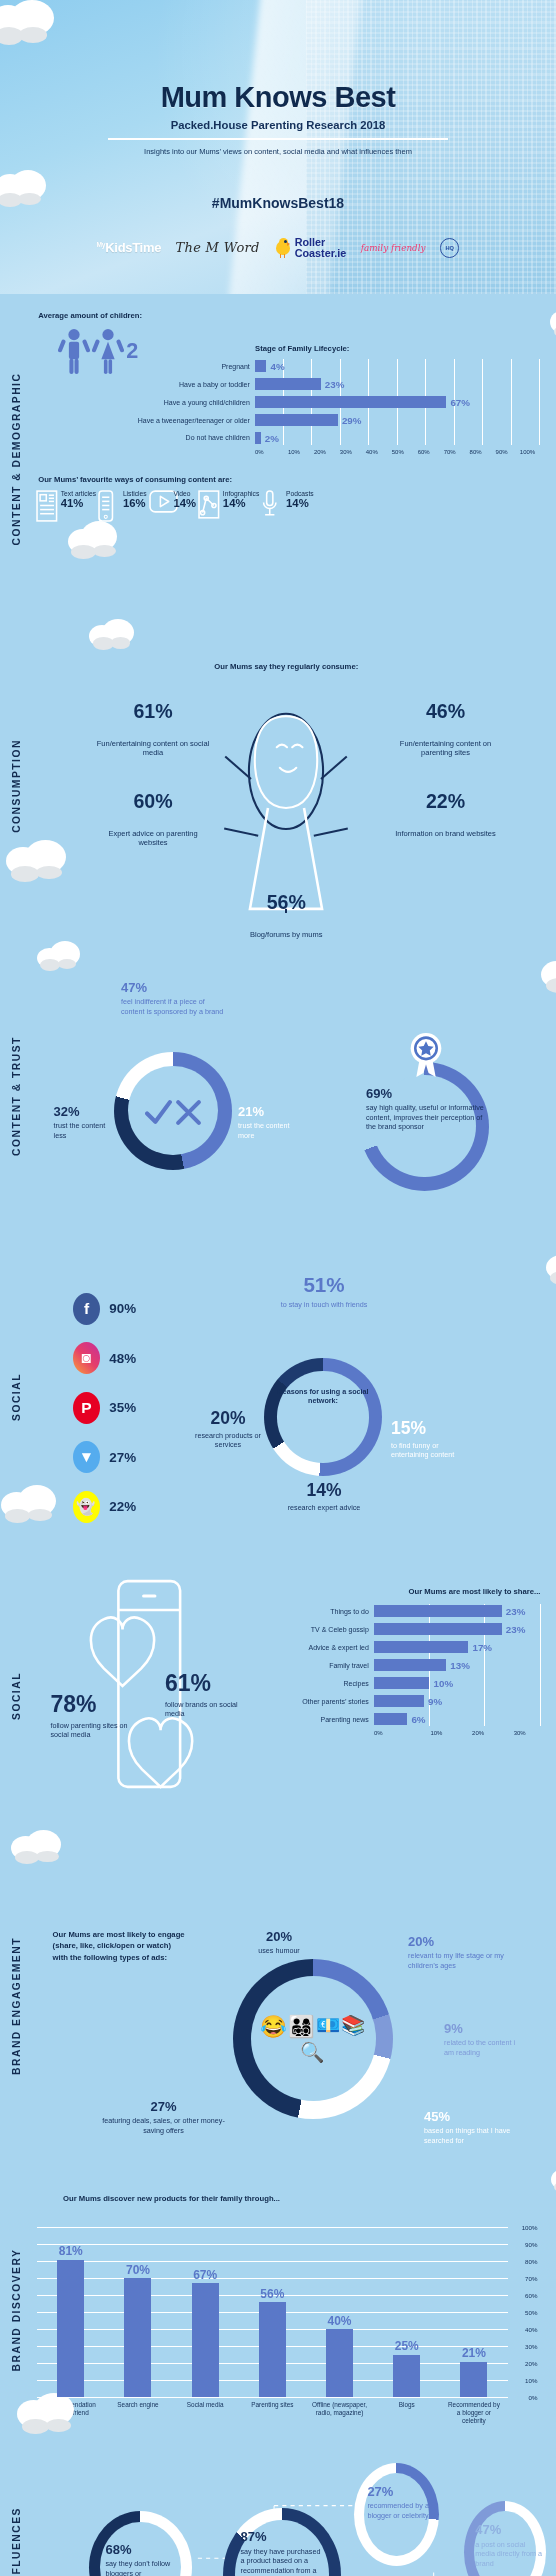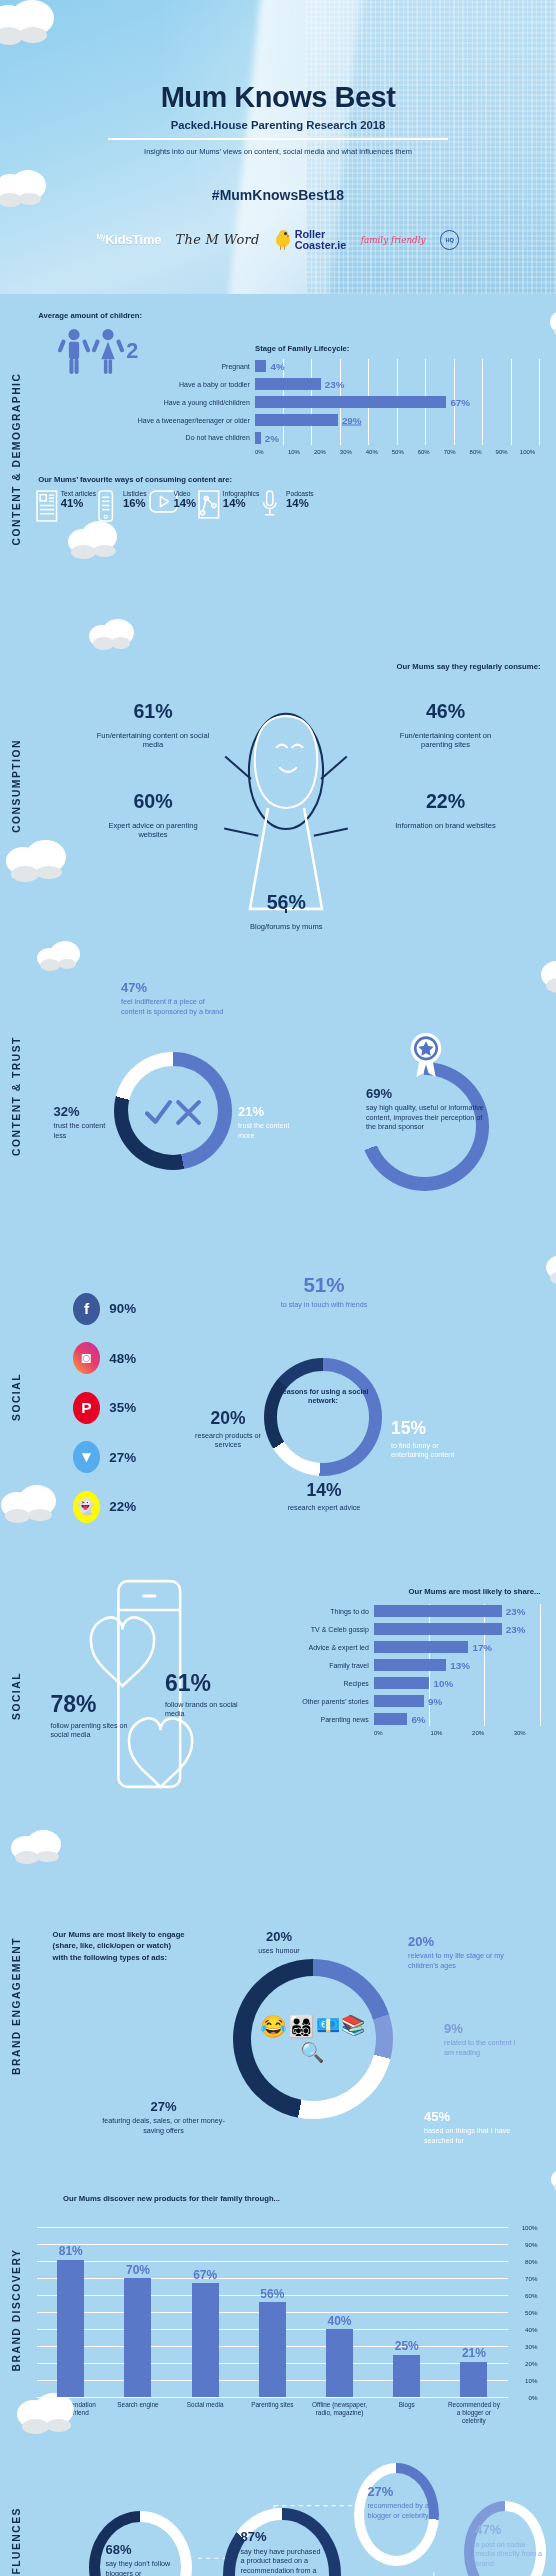--- a/index.html
+++ b/index.html
@@ -34,21 +34,21 @@
     transform: rotate(6deg); filter: blur(3.1px);
   }
   .hero-inner { position: relative; z-index: 5; text-align: center; padding-top: 81px; }
   .hero h1 {
     font-size: 29px; font-weight: bold; letter-spacing: -0.5px;
     color: #102a4e; text-shadow: 0 0.5px 0 rgba(255,255,255,.4);
   }
   .hero h2 { font-size: 11.3px; font-weight: bold; color: #14305a; margin-top: 5.2px; }
   .hero .rule { width: 340px; height: 1.5px; background: #ffffff; margin: 7.2px auto 0; }
   .hero .sub { font-size: 7.5px; color: #12325c; margin-top: 7.2px; }
-  .hero .hash { font-size: 14px; font-weight: bold; color: #14305a; margin-top: 31px; }
+  .hero .hash { font-size: 14px; font-weight: bold; color: #14305a; margin-top: 39px; }
 
   .logo-row {
     position: relative; z-index: 5;
     display: flex; align-items: center; justify-content: center;
     gap: 14.4px; margin-top: 26px; padding: 0 20.6px;
   }
   .logo-kidstime { color:#fff; font-size: 13px; font-weight: bold; letter-spacing: -0.3px;
     text-shadow: 0 0.5px 1px rgba(0,0,0,.12); }
   .logo-kidstime .my { font-size: 6.7px; vertical-align: super; }
   .logo-mword { font-family: "DejaVu Serif", serif; font-style: italic; font-size: 13px;
@@ -107,21 +107,21 @@
   .ways { display: flex; align-items: flex-start; gap: 2.1px; padding-left: 4.1px; margin-top: 5.2px; }
   .way { display: flex; align-items: flex-start; gap: 3.1px; }
   .way .ico { width: 21.6px; height: 32px; flex: none; }
   .way .t { font-size: 6.7px; color:#10294d; line-height: 1.05; }
   .way .p { font-size: 11.3px; font-weight: bold; color:#10294d; }
 
   
   .mum-wrap { position: relative; height: 268px; }
   .mum-stat { position: absolute; width: 118px; text-align: center; }
   .mum-stat .n { font-size: 19.6px; font-weight: bold; color:#12305c; line-height: 1; }
-  .mum-stat .d { font-size: 7.5px; color:#12305c; margin-top: 9px; line-height:1.25; }
+  .mum-stat .d { font-size: 7.5px; color:#12305c; margin-top: 17px; line-height:1.25; }
 
   
   .donut { position: relative; border-radius: 50%; }
   .donut .hole { position: absolute; border-radius: 50%; background: #a8d5ef; }
 
   .stat-note { position: absolute; font-size: 7.2px; line-height: 1.3; }
   .stat-note b { display: block; font-size: 13px; margin-bottom: 1px; }
 
   
   .plat { display: flex; align-items: center; gap: 9.3px; margin-bottom: 17.5px; }
@@ -283,21 +283,21 @@
               <div class="lbl">Have a young child/children</div>
               <div class="track">
                 <div class="fill" style="width: 67%; background: rgb(90, 120, 200);"></div>
                 <div class="val" style="left: calc(67% + 4.1px);">67%</div>
               </div>
             </div>
             <div class="hbar-row">
               <div class="lbl">Have a tweenager/teenager or older</div>
               <div class="track">
                 <div class="fill" style="width: 29%; background: rgb(90, 120, 200);"></div>
-                <div class="val" style="left: calc(29% + 4.1px); text-decoration: underline;">29%</div>
+                <div class="val" style="left: calc(29% + 4.1px);">29%</div>
               </div>
             </div>
             <div class="hbar-row">
               <div class="lbl">Do not have children</div>
               <div class="track">
                 <div class="fill" style="width: 2%; background: rgb(90, 120, 200);"></div>
                 <div class="val" style="left: calc(2% + 4.1px);">2%</div>
               </div>
             </div>
           </div>
@@ -398,21 +398,21 @@
         <i class="sh" style="left:4.1px;top:18.5px;width:20.6px;height:12.4px;"></i>
         <i class="sh" style="left:21.6px;top:18.5px;width:19.6px;height:11.3px;"></i>
       </div>
       <div class="cloud" style="left:-26px;top:216px;">
         <i style="left:0;top:7.2px;width:34px;height:28px;"></i>
         <i style="left:18.5px;top:0;width:41px;height:34px;"></i>
         <i class="sh" style="left:5.2px;top:26px;width:28px;height:15.5px;"></i>
         <i class="sh" style="left:30px;top:26px;width:26px;height:13.4px;"></i>
       </div>
 
-      <div style="text-align:right;margin-top:29px;" class="h-title">Our Mums say they regularly consume:</div>
+      <div style="text-align:center;margin-top:29px;" class="h-title">Our Mums say they regularly consume:</div>
 
       <div class="mum-wrap">
 
         <svg width="134" height="206" viewBox="0 0 260 400" style="position:absolute;left:50%;top:36px;transform:translateX(-50%);">
           <ellipse cx="130" cy="125" rx="72" ry="112" fill="none" stroke="#16305c" stroke-width="4"></ellipse>
           <path d="M130 18 C 82 18 66 62 70 118 C 74 166 96 196 130 196 C 164 196 186 166 190 118 C 194 62 178 18 130 18 Z" fill="none" stroke="#ffffff" stroke-width="4"></path>
           <path d="M112 78 q 10 -10 20 0" fill="none" stroke="#ffffff" stroke-width="4" stroke-linecap="round"></path>
           <path d="M142 78 q 10 -10 20 0" fill="none" stroke="#ffffff" stroke-width="4" stroke-linecap="round"></path>
           <path d="M118 118 q 16 16 32 0" fill="none" stroke="#ffffff" stroke-width="4" stroke-linecap="round"></path>
           <path d="M95 196 L 60 392 L 200 392 L 165 196" fill="none" stroke="#ffffff" stroke-width="5"></path>

